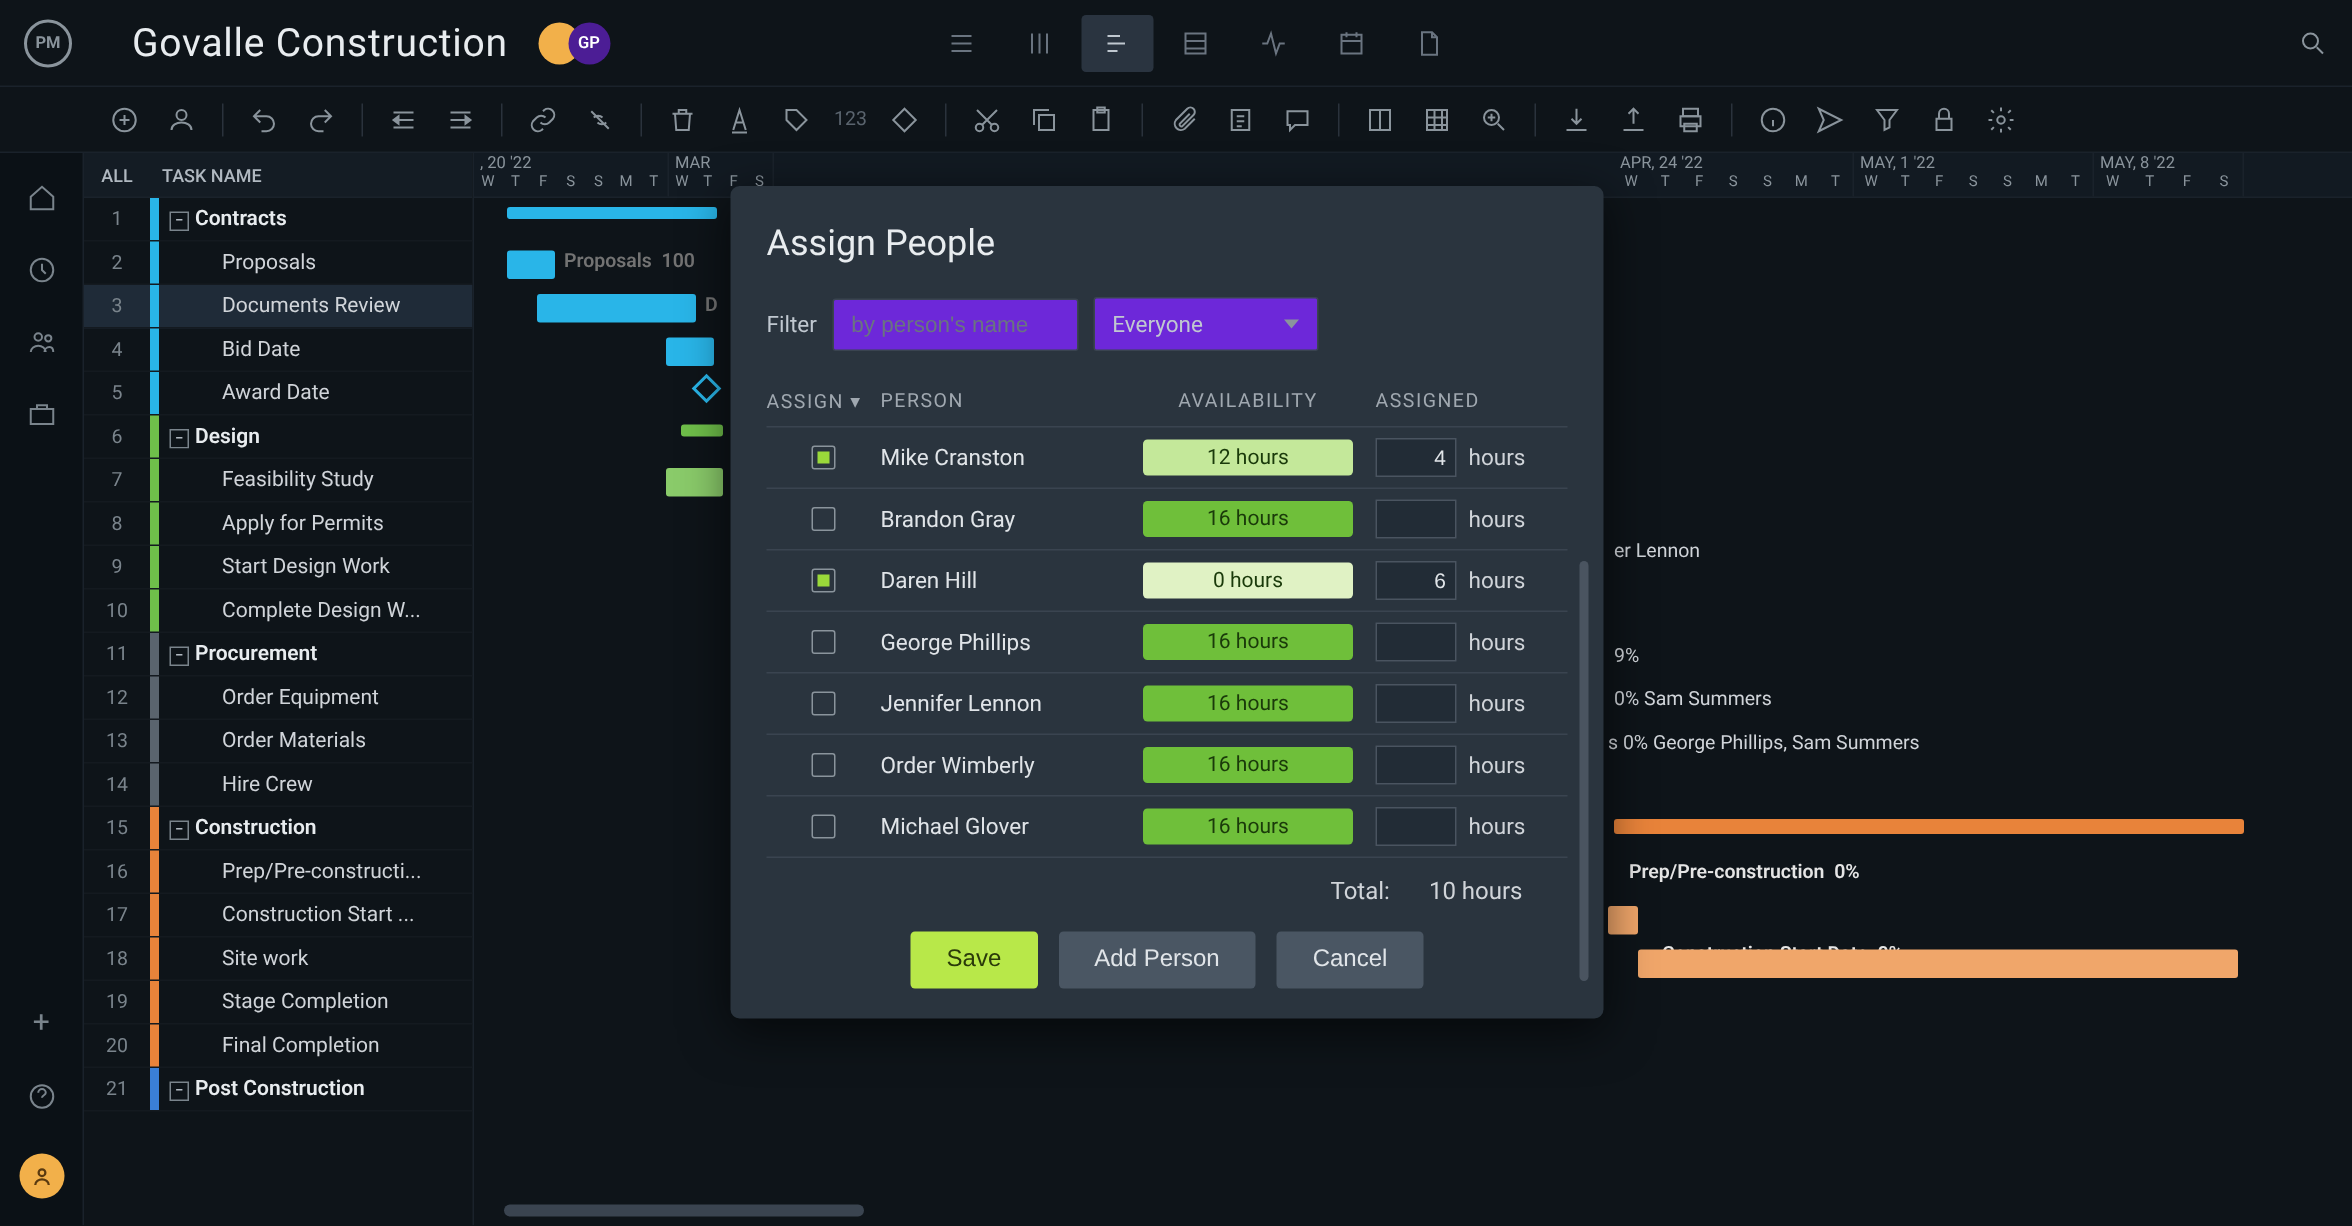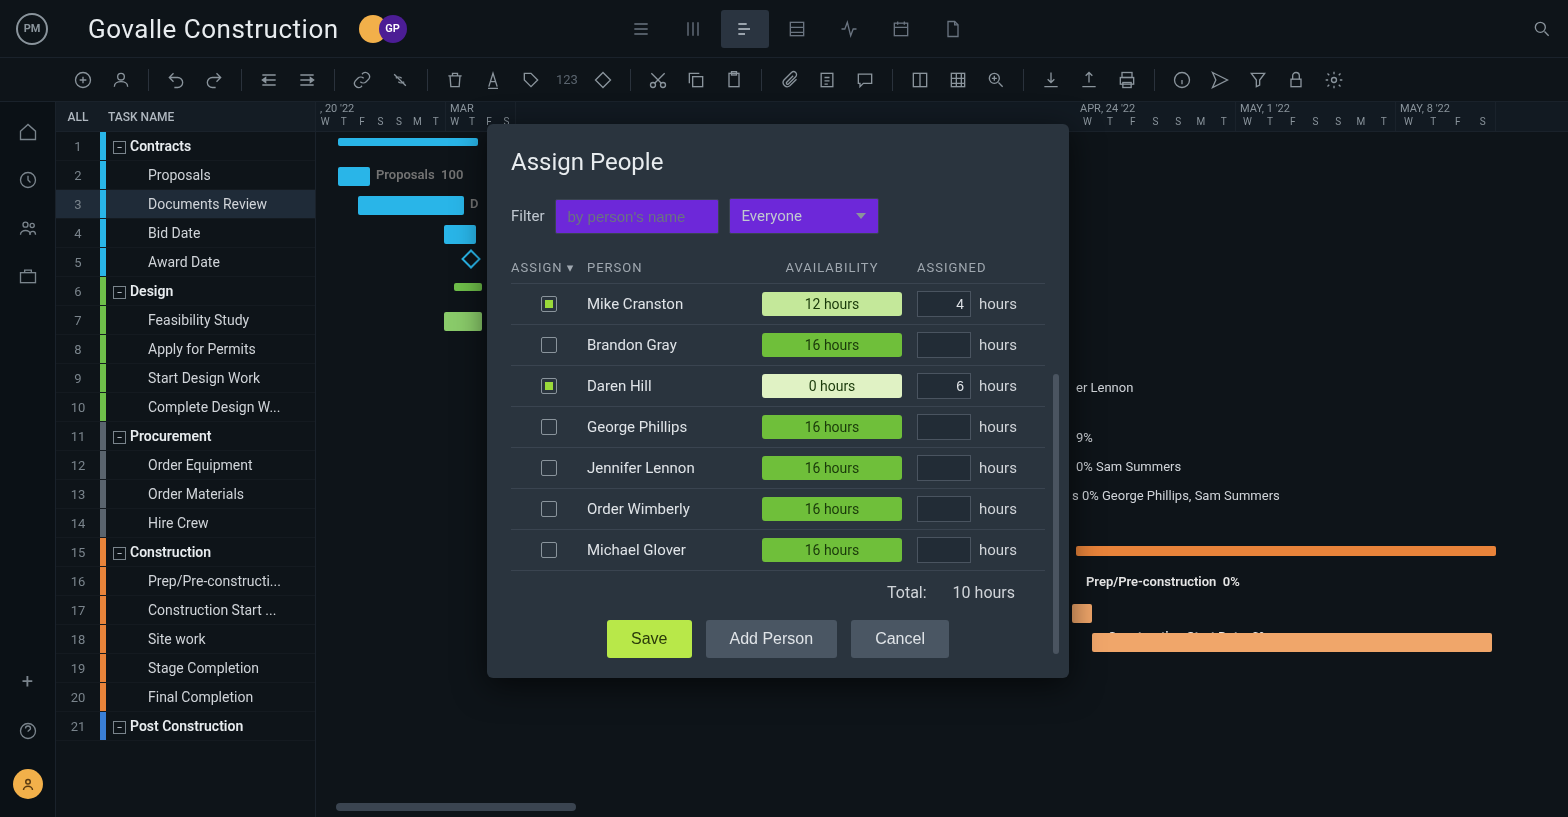--- a/index.html
+++ b/index.html
@@ -675,21 +675,21 @@
       <div class="gbar gbar-cyan" style="left:22px;top:6px;width:140px;height:8px"></div>
       <div class="gbar gbar-cyan" style="left:22px;top:35px;width:32px"></div>
       <div class="glabel" style="left:60px;top:35px"><span>Proposals</span>&nbsp;&nbsp;<span>100</span></div>
       <div class="gbar gbar-cyan" style="left:42px;top:64px;width:106px"></div>
       <div class="glabel" style="left:154px;top:64px">D</div>
       <div class="gbar gbar-cyan" style="left:128px;top:93px;width:32px"></div>
       <div class="gdiamond" style="left:148px;top:120px"></div>
       <div class="gbar gbar-green" style="left:138px;top:151px;width:28px;height:8px"></div>
       <div class="gbar gbar-ltgreen" style="left:128px;top:180px;width:38px"></div>
 
-      <div class="glabel glabel-white" style="left:760px;top:248px">er Lennon</div>
+      <div class="glabel glabel-white" style="left:760px;top:228px">er Lennon</div>
       <div class="glabel glabel-white" style="left:760px;top:298px">9%</div>
       <div class="glabel glabel-white" style="left:760px;top:327px">0%  Sam Summers</div>
       <div class="glabel glabel-white" style="left:756px;top:356px">s  0%  George Phillips, Sam Summers</div>
 
       <div class="gbar gbar-orange" style="left:760px;top:414px;width:420px;height:10px"></div>
       <div class="glabel glabel-orange" style="left:770px;top:442px"><span>Prep/Pre-construction</span>&nbsp;&nbsp;<span>0%</span></div>
       <div class="gbar gbar-ltorange" style="left:756px;top:472px;width:20px"></div>
       <div class="glabel glabel-orange" style="left:792px;top:497px"><span>Construction Start Date</span>&nbsp;&nbsp;<span>0%</span></div>
       <div class="gbar gbar-ltorange" style="left:776px;top:501px;width:400px"></div>
 

